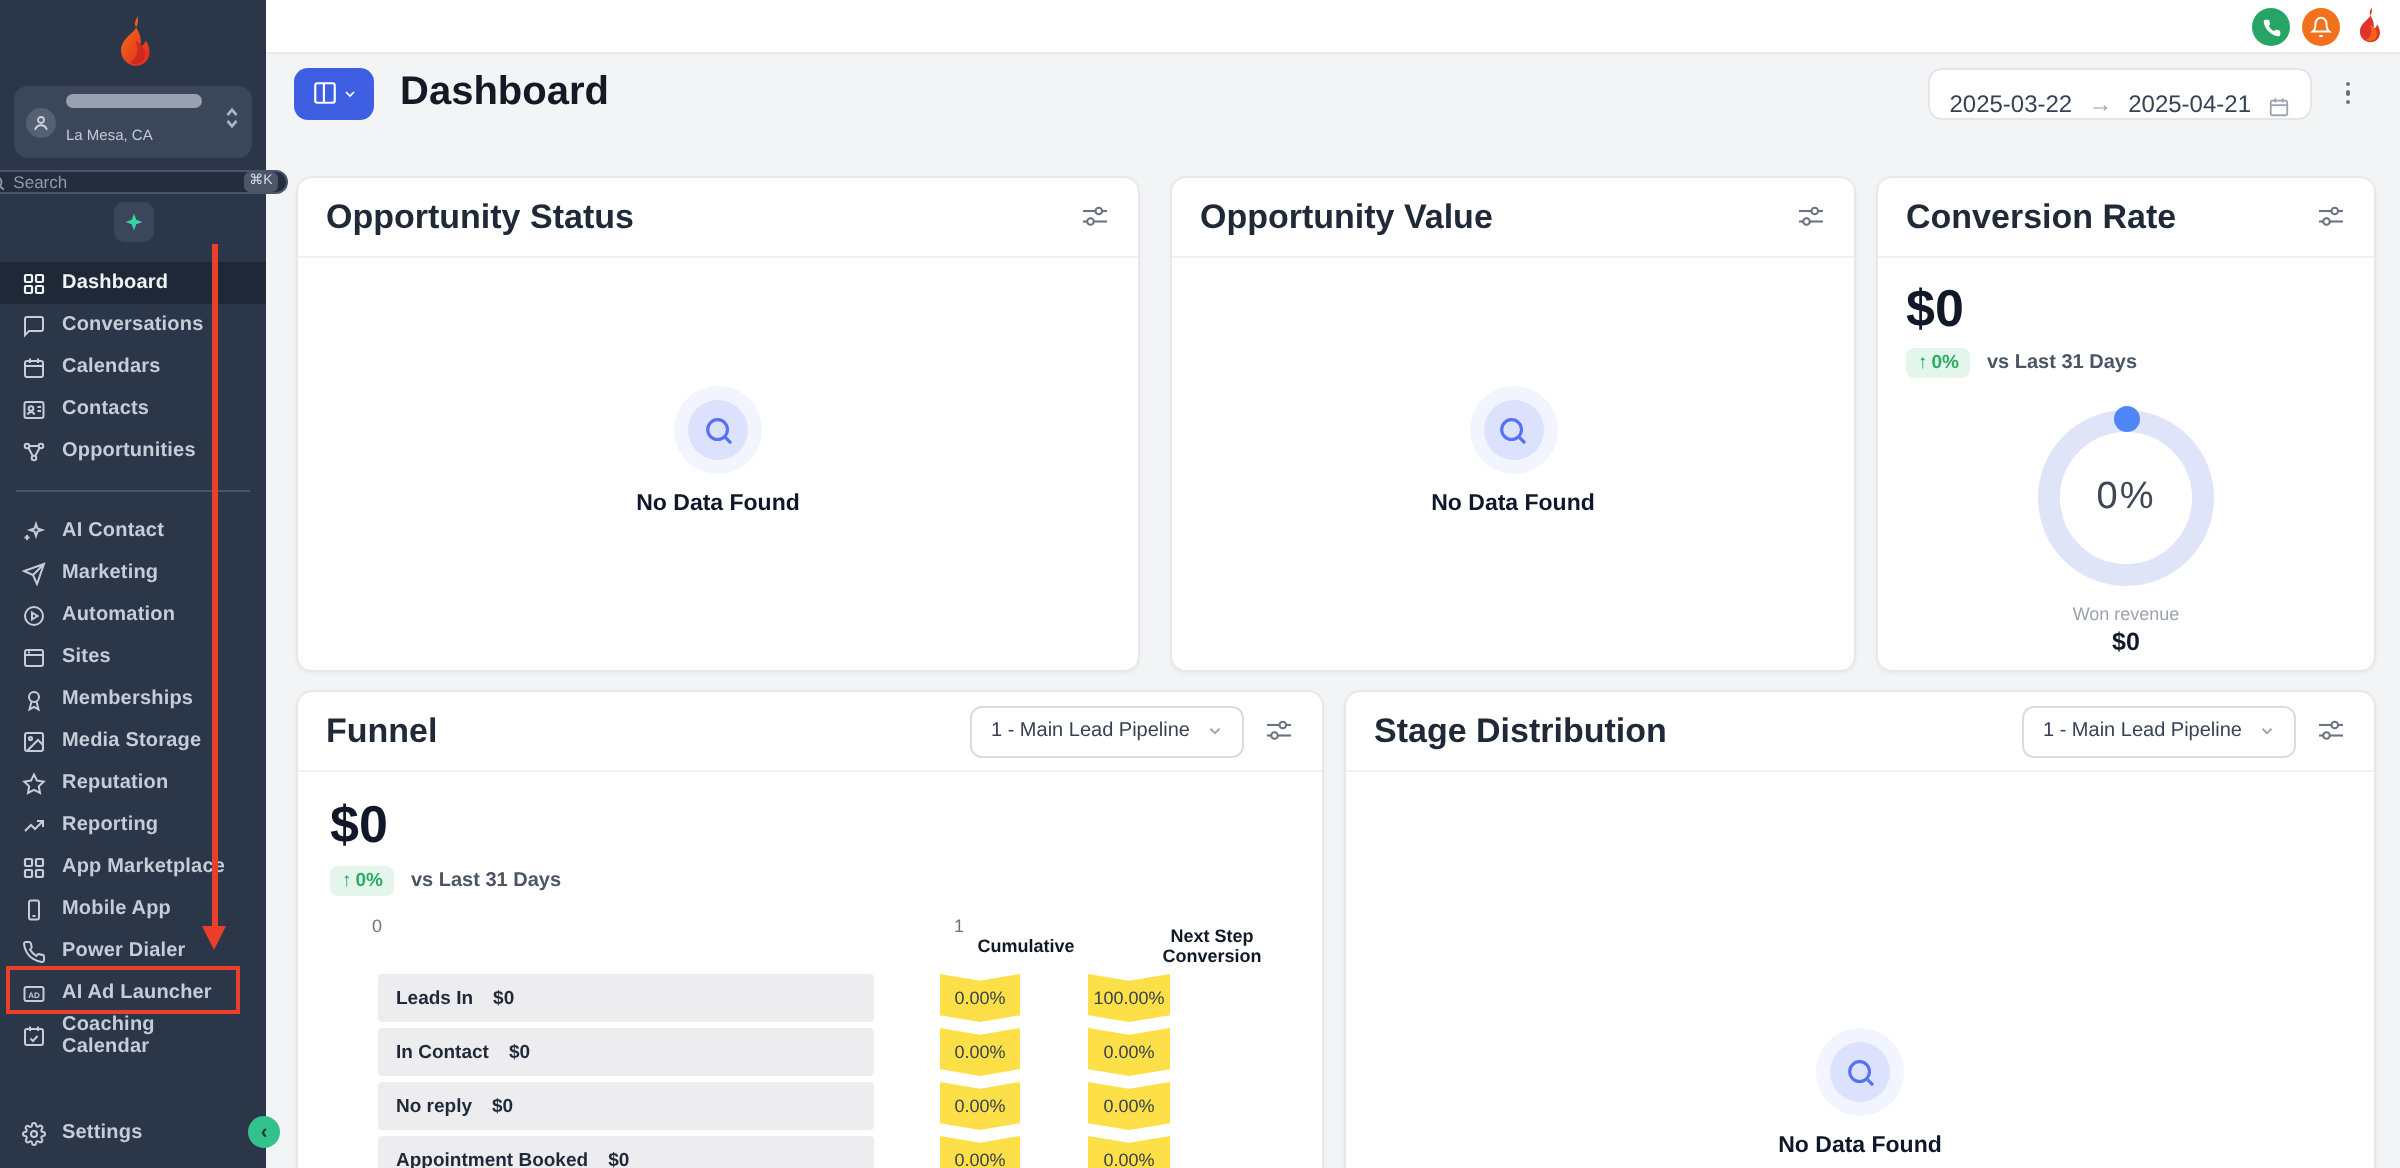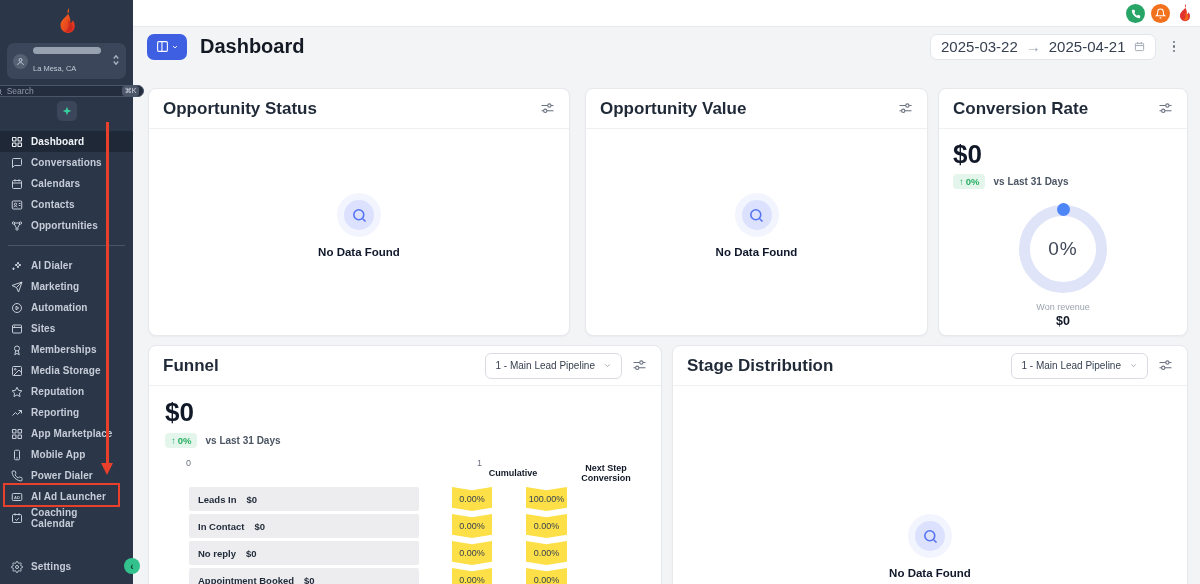--- a/index.html
+++ b/index.html
@@ -33,21 +33,21 @@
 
   
   .main { position:absolute; left:133px; top:0; width:1067px; height:584px; }
   .topbar { position:absolute; left:0; top:0; right:0; height:27px; background:#ffffff; border-bottom:1px solid #e8eaed; }
   .topbar-icons { position:absolute; right:7px; top:3px; display:flex; align-items:center; gap:6px; }
   .circ-btn { width:19px; height:19px; border-radius:50%; display:flex; align-items:center; justify-content:center; cursor:pointer; }
   .headerbar { position:absolute; left:0; top:27px; right:0; height:39px; display:flex; align-items:center; padding:0 14px; }
   .dash-switch { width:40px; height:26px; border-radius:7px; background:#3e5fe2; display:flex; align-items:center; justify-content:center; gap:2px; cursor:pointer; }
   .page-title { margin-left:13px; font-size:20px; font-weight:700; color:#141a24; }
   .head-right { margin-left:auto; display:flex; align-items:center; gap:14px; padding-right:8px; }
-  .date-box { background:#fff; border:1px solid #e3e5ea; border-radius:7px; height:26px; display:flex; align-items:center; gap:8px; padding:0 10px; font-size:15px; color:#374151; cursor:pointer; }
+  .date-box { background:#fff; border:1px solid #e3e5ea; border-radius:7px; height:26px; display:flex; align-items:flex-end; gap:8px; padding:0 10px; font-size:12px; color:#374151; cursor:pointer; }
   .date-arrow { color:#9ca3af; }
   .vdots { display:flex; flex-direction:column; gap:2px; cursor:pointer; padding:3px; }
   .vdots i { width:2.5px; height:2.5px; border-radius:50%; background:#6b7280; }
 
   
   .card { position:absolute; background:#fff; border:1px solid #e6e8ec; border-radius:8px; box-shadow:0 1px 2px rgba(16,24,40,.04); }
   .card-head { display:flex; align-items:center; height:40px; padding:0 14px; border-bottom:1px solid #eef0f2; }
   .card-title { font-size:17px; font-weight:700; color:#1f2937; }
   .card-head-right { margin-left:auto; display:flex; align-items:center; gap:10px; }
   .pipe-select { display:flex; align-items:center; gap:8px; background:#fff; border:1px solid #d9dce2; border-radius:6px; height:26px; padding:0 9px; font-size:10px; color:#374151; cursor:pointer; white-space:nowrap; }
@@ -77,21 +77,21 @@
   .funnel-amount { margin:11px 0 0 16px; }
   .funnel-pills { margin:5px 0 0 16px; }
   .funnel-chart { position:absolute; top:70px; left:0; right:0; }
   .faxis { position:relative; height:31px; font-size:9px; color:#6b7280; }
   .faxis .a0 { position:absolute; left:37px; top:2px; }
   .faxis .a1 { position:absolute; left:328px; top:2px; }
   .col-head { position:absolute; width:80px; text-align:center; font-size:9px; font-weight:700; color:#111827; line-height:1.15; }
   .ch-cum { left:324px; top:12px; }
   .ch-next { left:417px; top:7px; }
   .frow { display:flex; align-items:stretch; margin:0 0 3px 40px; height:24px; }
-  .fbar { width:230px; background:#ededf0; border-radius:2px; display:flex; align-items:center; padding-left:9px; gap:10px; }
+  .fbar { width:248px; background:#ededf0; border-radius:2px; display:flex; align-items:center; padding-left:9px; gap:10px; }
   .fbar .fl { font-size:9.5px; font-weight:700; color:#1f2937; }
   .fbar .fv { font-size:9.5px; font-weight:700; color:#1f2937; }
   .ribbon { width:40px; margin-left:33px; background:#fde047; display:flex; align-items:center; justify-content:center; font-size:9px; color:#374151; clip-path:polygon(0 0, 50% 14%, 100% 0, 100% 86%, 50% 100%, 0 86%); }
   .ribbon.next { width:41px; margin-left:34px; }
 
   
   .anno-line { position:absolute; left:106px; top:122px; width:2.5px; height:342px; background:#e8402a; z-index:10; }
   .anno-head { position:absolute; left:101px; top:463px; width:0; height:0; border-left:6px solid transparent; border-right:6px solid transparent; border-top:12px solid #e8402a; z-index:10; }
   .anno-box { position:absolute; left:3px; top:483px; width:117px; height:24px; border:2.5px solid #e8402a; z-index:10; }
 </style>
@@ -206,21 +206,21 @@
 
     <div class="sdivider"></div>
 
     <div class="sitem">
       <span class="sicon">
           <svg viewBox="0 0 24 24" fill="none" stroke="currentColor" stroke-width="2">
             <path d="M14 4l1.5 4.5L20 10l-4.5 1.5L14 16l-1.5-4.5L8 10l4.5-1.5z"></path>
             <path d="M5 15v5M2.5 17.5h5"></path>
           </svg>
         </span>
-      <span class="slabel">AI Dialer</span>
+      <span class="slabel">AI Contact</span>
     </div>
     <div class="sitem">
       <span class="sicon">
           <svg viewBox="0 0 24 24" fill="none" stroke="currentColor" stroke-width="2">
             <path d="M22 2L11 13M22 2l-7 20-4-9-9-4z"></path>
           </svg>
         </span>
       <span class="slabel">Marketing</span>
     </div>
     <div class="sitem">

